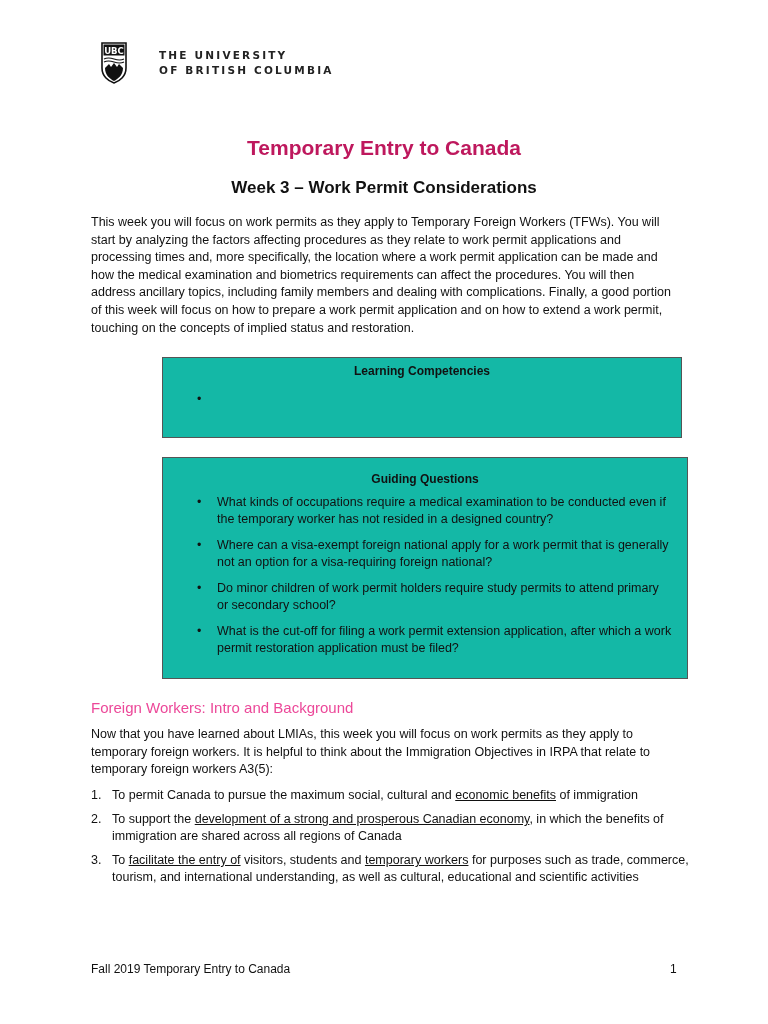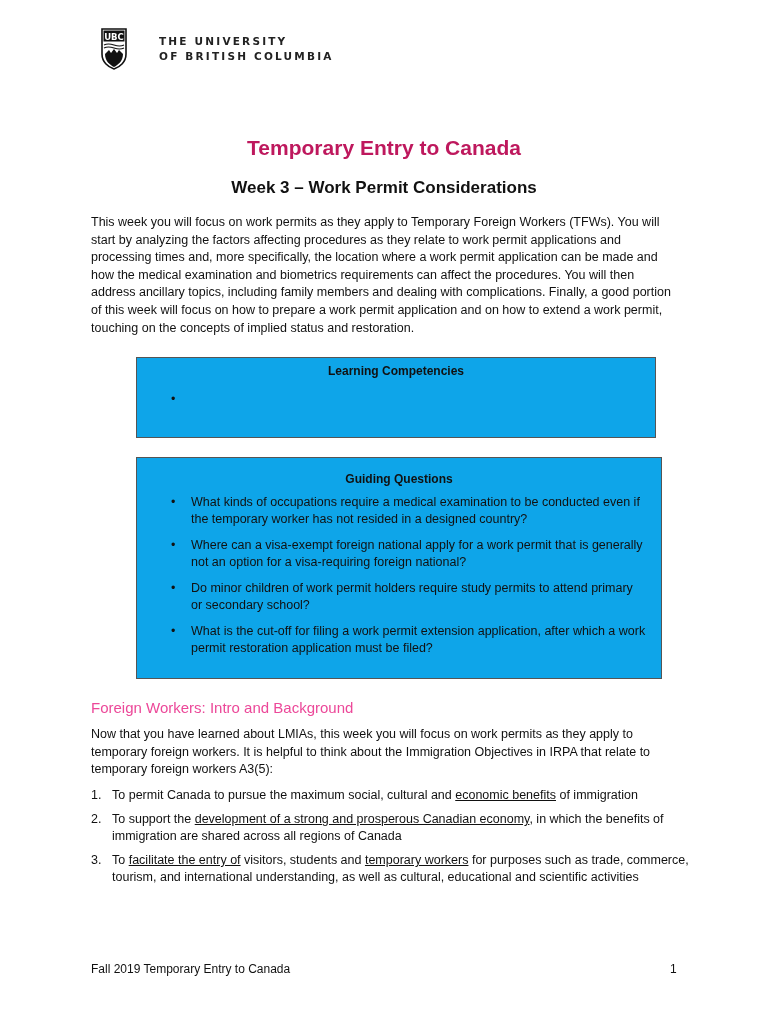--- a/index.html
+++ b/index.html
@@ -1,41 +1,42 @@
 <!DOCTYPE html>
 <html><head>
 <meta charset="utf-8">
 <style>
   html, body { margin: 0; padding: 0; background: #ffffff; }
   body {
     width: 768px; height: 1024px; position: relative; overflow: hidden;
     font-family: "Liberation Sans", sans-serif; color: #111;
   }
-  .logo { position: absolute; left: 101px; top: 28px; display: flex; align-items: center; }
+  .logo { position: absolute; left: 101px; top: 42px; display: flex; align-items: center; }
   .crest { width: 26px; height: 42px; }
   .uni-name {
     margin-left: 32px; font-family: "DejaVu Sans", sans-serif; font-weight: bold;
     font-size: 10.5px; letter-spacing: 2.2px; line-height: 15px; color: #222;
   }
   .title {
     position: absolute; left: 0; width: 768px; top: 136px; text-align: center;
     font-size: 21px; font-weight: bold; color: #be185d;
   }
   .subtitle {
     position: absolute; left: 0; width: 768px; top: 178px; text-align: center;
     font-size: 17px; font-weight: bold; color: #111;
   }
   .para {
     position: absolute; left: 91px; width: 590px; font-size: 12.5px; line-height: 17.6px;
     color: #111;
   }
   .intro { top: 214px; }
   .box {
-    position: absolute; background: #0ea5e9; border: 1.5px solid #555;
+    position: absolute; background: #14b8a6; border: 1.5px solid #555;
     box-sizing: border-box;
+    margin-left: 26px;
   }
   .box-lc { left: 136px; top: 357px; width: 520px; height: 81px; }
   .box-gq { left: 136px; top: 457px; width: 526px; height: 222px; }
   .box-title {
     text-align: center; font-weight: bold; font-size: 12px; color: #111;
   }
   .box-lc .box-title { margin-top: 6px; }
   .box-gq .box-title { margin-top: 14px; }
   .box ul { list-style: none; margin: 0; padding: 0; }
   .box li {

